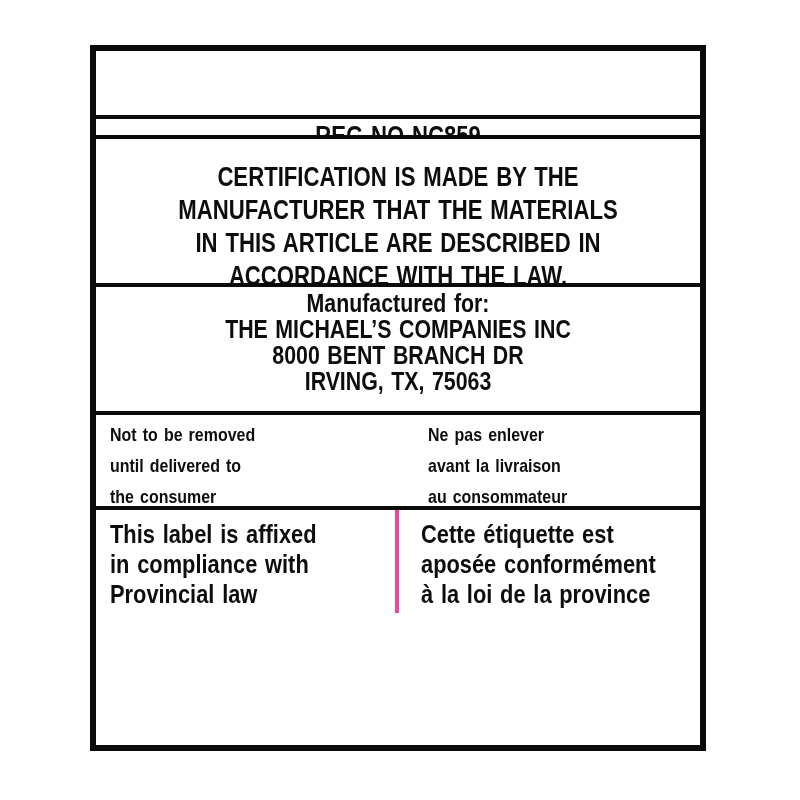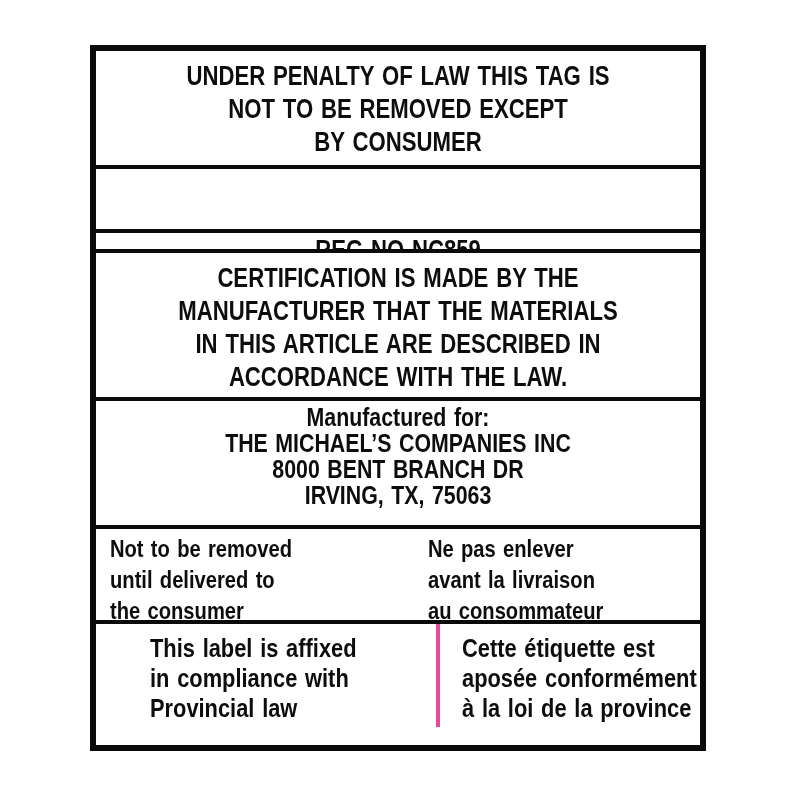--- a/index.html
+++ b/index.html
@@ -36,45 +36,38 @@
     transform-origin: 50% 0;
     width: 100%;
   }
   .squish-left {
     transform: scaleX(0.84);
     transform-origin: 0 0;
   }
   .row-header     { height: 114px; padding-top: 9px;  font-size: 27px; line-height: 33px; }
   .row-blank      { height: 64px; }
   .row-reg        { height: 20px;  font-size: 27px; line-height: 35px; }
-  .row-cert       { height: 148px; padding-top: 9px;  font-size: 27px; line-height: 33px; }
+  .row-cert       { height: 148px; padding-top: 22px;  font-size: 27px; line-height: 33px; }
   .row-mfr        { height: 128px; padding-top: 3px;  font-size: 26px; line-height: 26px; }
   .row-cols       { display: flex; align-items: stretch; }
-  .row-removal    { height: 95px;  font-size: 24px; line-height: 31px; justify-content: space-between; }
+  .row-removal    { height: 95px;  font-size: 19px; line-height: 31px; justify-content: space-between; }
   .row-compliance { height: 107px; font-size: 26px; line-height: 30px; }
   .col { box-sizing: border-box; }
   .col-en { width: 51%; padding-left: 14px; }
   .col-fr { flex: 1; }
   .row-removal .col    { padding-top: 4px; }
   .row-removal .col-fr { padding-left: 24px; }
-  .row-compliance .col    { padding-top: 9px; margin-left: 40px; }
+  .row-compliance .col    { padding-top: 9px; }
   .row-compliance .col-fr { border-left: 4px solid #ec4899; padding-left: 22px; }
 </style>
 </head>
 <body>
 
 <div class="label-box">
 
-  <div class="row row-header center">
-    <div class="squish">
-      <div class="ln">UNDER PENALTY OF LAW THIS TAG IS</div>
-      <div class="ln">NOT TO BE REMOVED EXCEPT</div>
-      <div class="ln">BY CONSUMER</div>
-    </div>
-  </div>
 
   <div class="row row-blank"></div>
 
   <div class="row row-reg center">
     <div class="squish ln">REG NO NC859</div>
   </div>
 
   <div class="row row-cert center">
     <div class="squish">
       <div class="ln">CERTIFICATION IS MADE BY THE</div>

